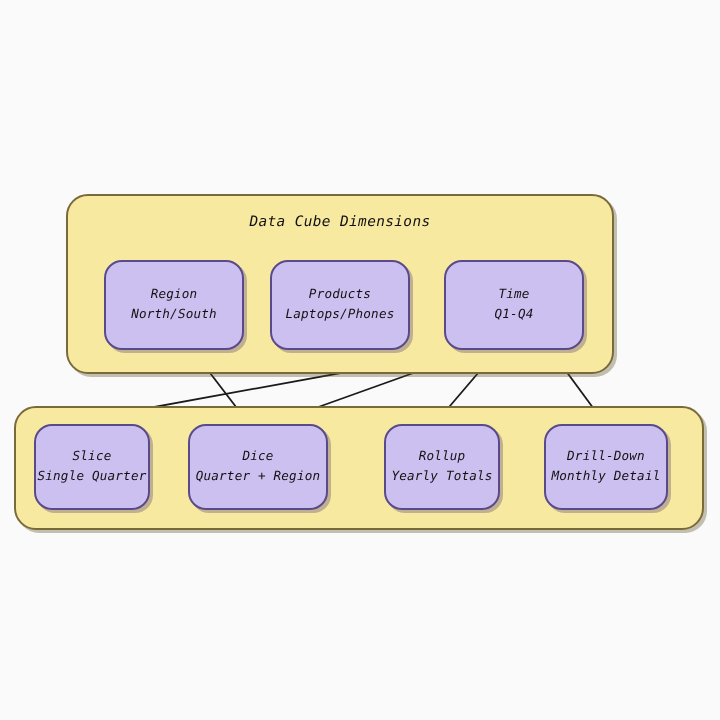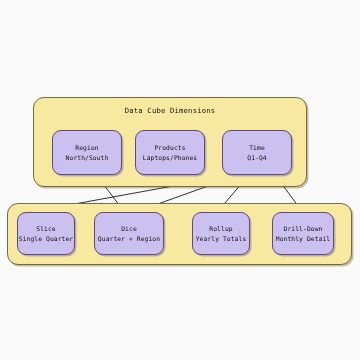--- a/index.html
+++ b/index.html
@@ -14,20 +14,21 @@
     overflow: hidden;
     font-family: "DejaVu Sans Mono", "Liberation Mono", monospace;
     position: relative;
   }
   #canvas {
     position: absolute;
     left: 0;
     top: 0;
     width: 360px;
     height: 360px;
+    font-style: italic;
   }
 
   
   .cluster {
     position: absolute;
     box-sizing: border-box;
     background: #f8e9a1;
     border: 1.2px solid #7a6a3a;
     border-radius: 11px;
     box-shadow: 1.5px 1.5px 0 rgba(90,80,40,0.35);

